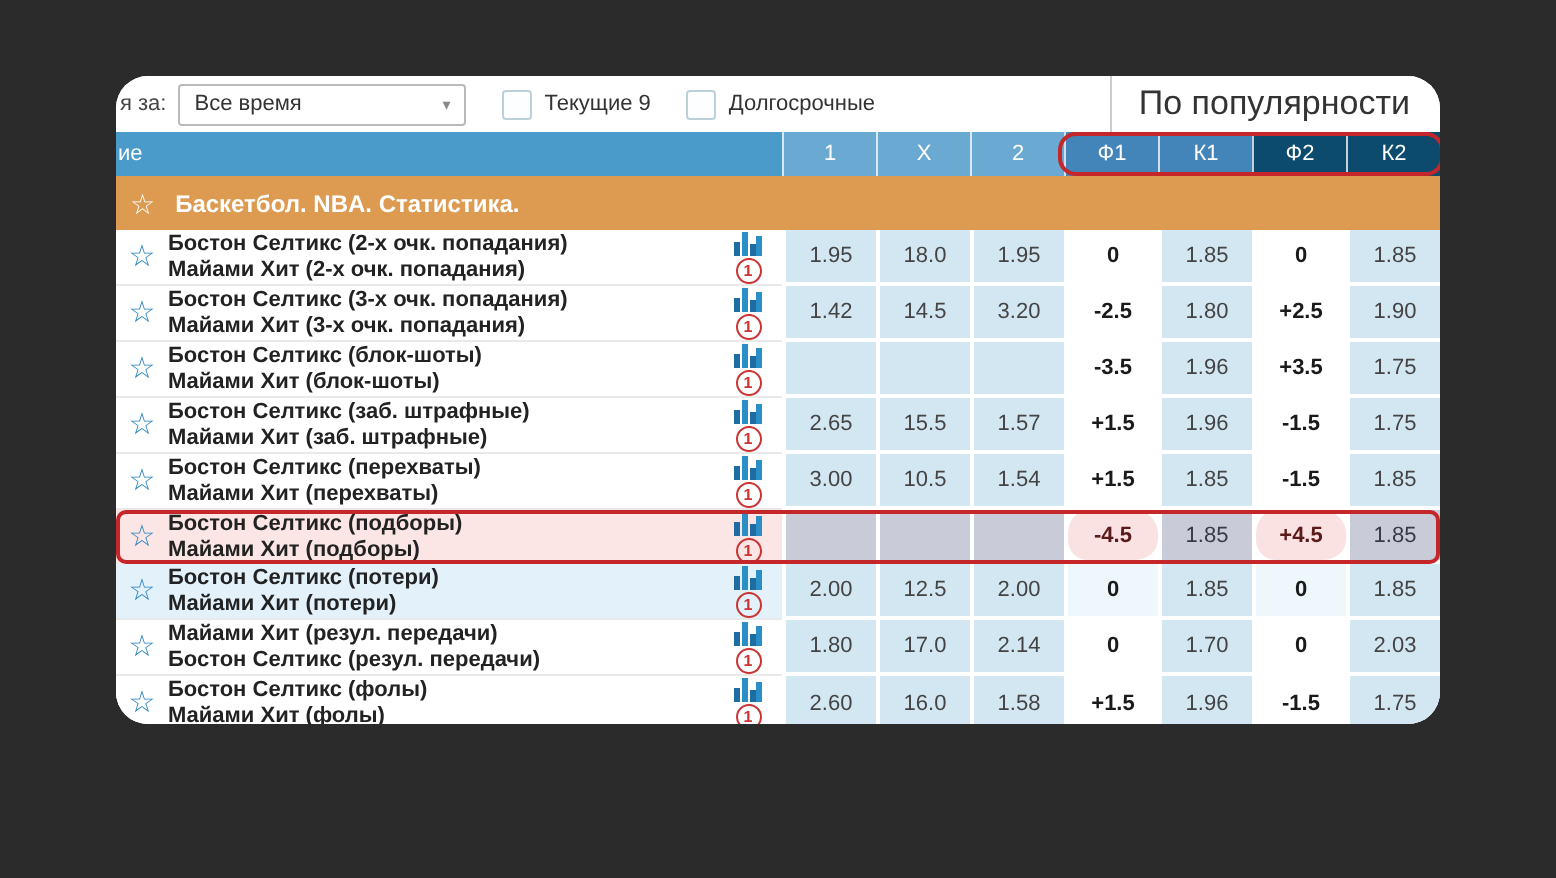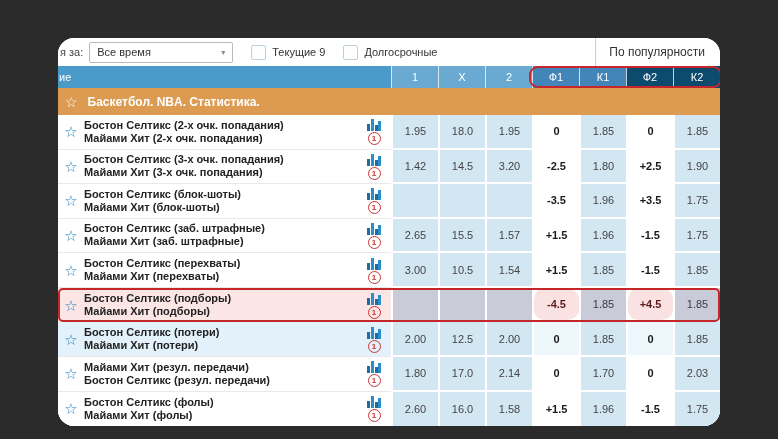--- a/index.html
+++ b/index.html
@@ -3,34 +3,34 @@
 <meta charset="utf-8">
 <style>
   html,body{margin:0;padding:0;}
   body{
     width:778px;height:439px;
     background:#2b2b2b;
     position:relative;overflow:hidden;
     font-family:"Liberation Sans",sans-serif;
   }
   .card{
-    position:absolute;left:58px;top:38px;width:662px;height:388px;
+    position:absolute;left:58px;top:38px;width:662px;height:324px;
     background:#fff;border-radius:16px;overflow:hidden;
     display:flex;flex-direction:column;
   }
   
   .filter-row{flex:0 0 28px;display:flex;align-items:center;background:#fff;font-size:11px;color:#444;}
   .period-label{margin-left:2px;white-space:nowrap;}
   .period-select{margin-left:6px;width:128px;height:19px;border:1px solid #b9b9b9;border-radius:2px;
     background:#fff;display:flex;align-items:center;justify-content:space-between;padding:0 7px;color:#333;cursor:pointer;}
   .caret{color:#8a8a8a;font-size:8px;}
   .cb{width:13px;height:13px;border:1px solid #bcd0dc;background:#fcfeff;border-radius:2px;margin-left:18px;flex:0 0 auto;}
   .cb + .cb-label{margin-left:6px;color:#333;}
   .spacer{flex:1;}
-  .sort-tab{height:100%;border-left:1px solid #ccc;display:flex;align-items:center;padding:0 15px 0 13px;color:#333;font-size:12px;cursor:pointer;white-space:nowrap;}
+  .sort-tab{height:100%;border-left:1px solid #ccc;display:flex;align-items:center;padding:0 15px 0 13px;color:#333;font-size:17px;cursor:pointer;white-space:nowrap;}
   
   .table-header{flex:0 0 22px;background:#4a9aca;display:flex;position:relative;color:#fff;font-size:11px;}
   .name-header{width:333px;display:flex;align-items:center;padding-left:1px;box-sizing:border-box;}
   .hcell{width:47px;display:flex;align-items:center;justify-content:center;border-left:1px solid rgba(255,255,255,.75);box-sizing:border-box;}
   .hcell.light{background:#69a9d2;}
   .hcell.dark{background:#4384b9;}
   .hcell.muted{background:#0c4a6e;}
   .header-red-box{position:absolute;left:471px;top:0;width:189px;height:18px;border:2px solid #c4262a;border-radius:9px;pointer-events:none;}
   
   .section-bar{flex:0 0 27px;background:#dc9b51;display:flex;align-items:center;color:#fff;}

